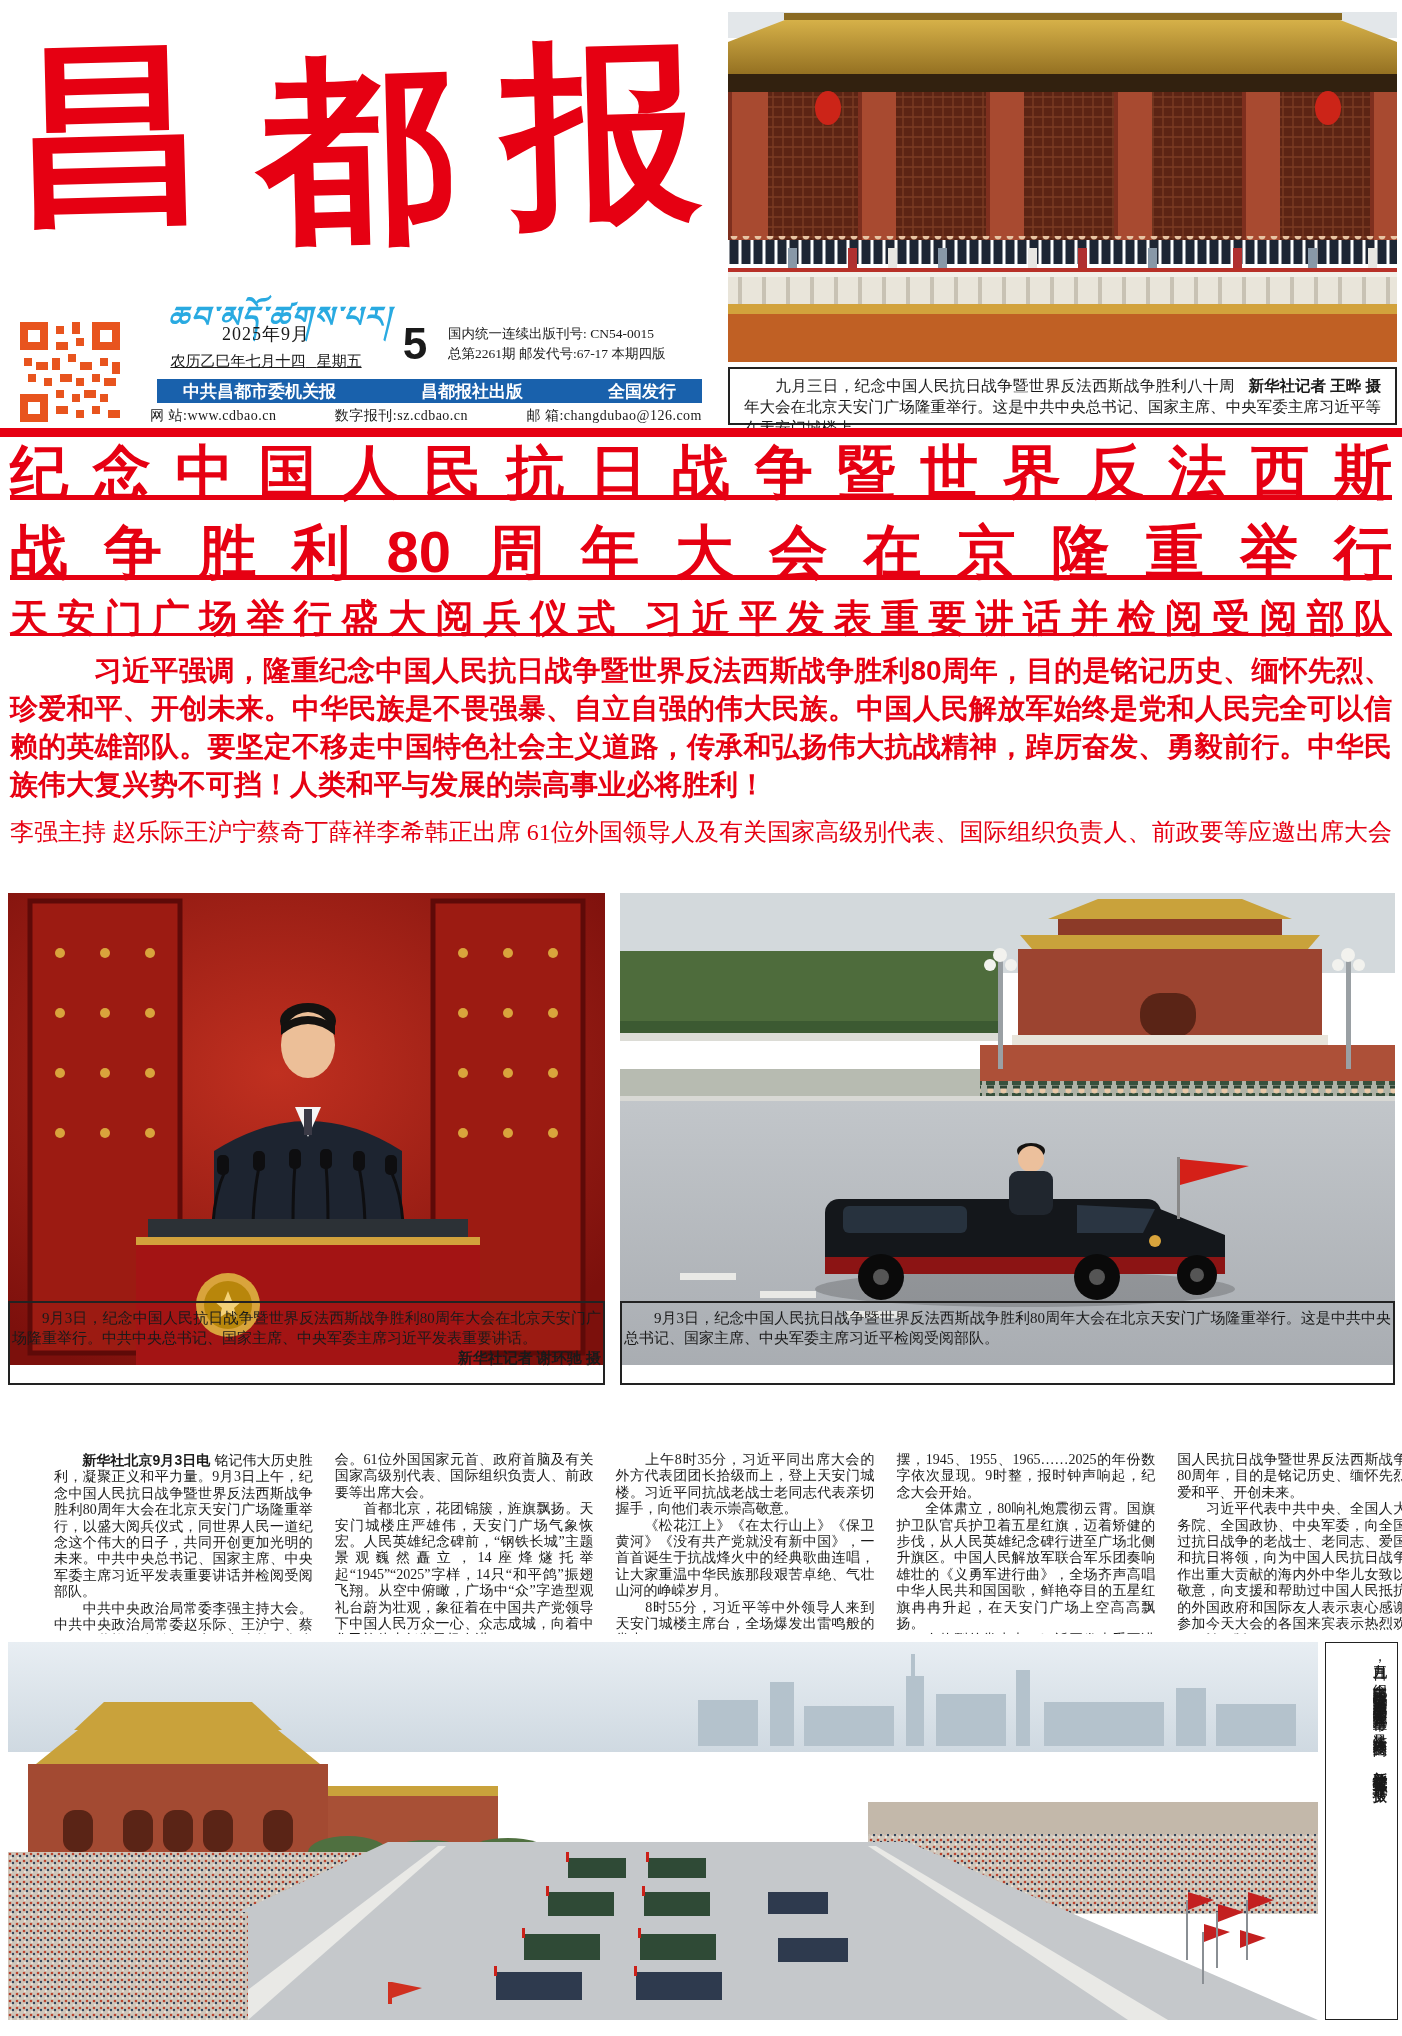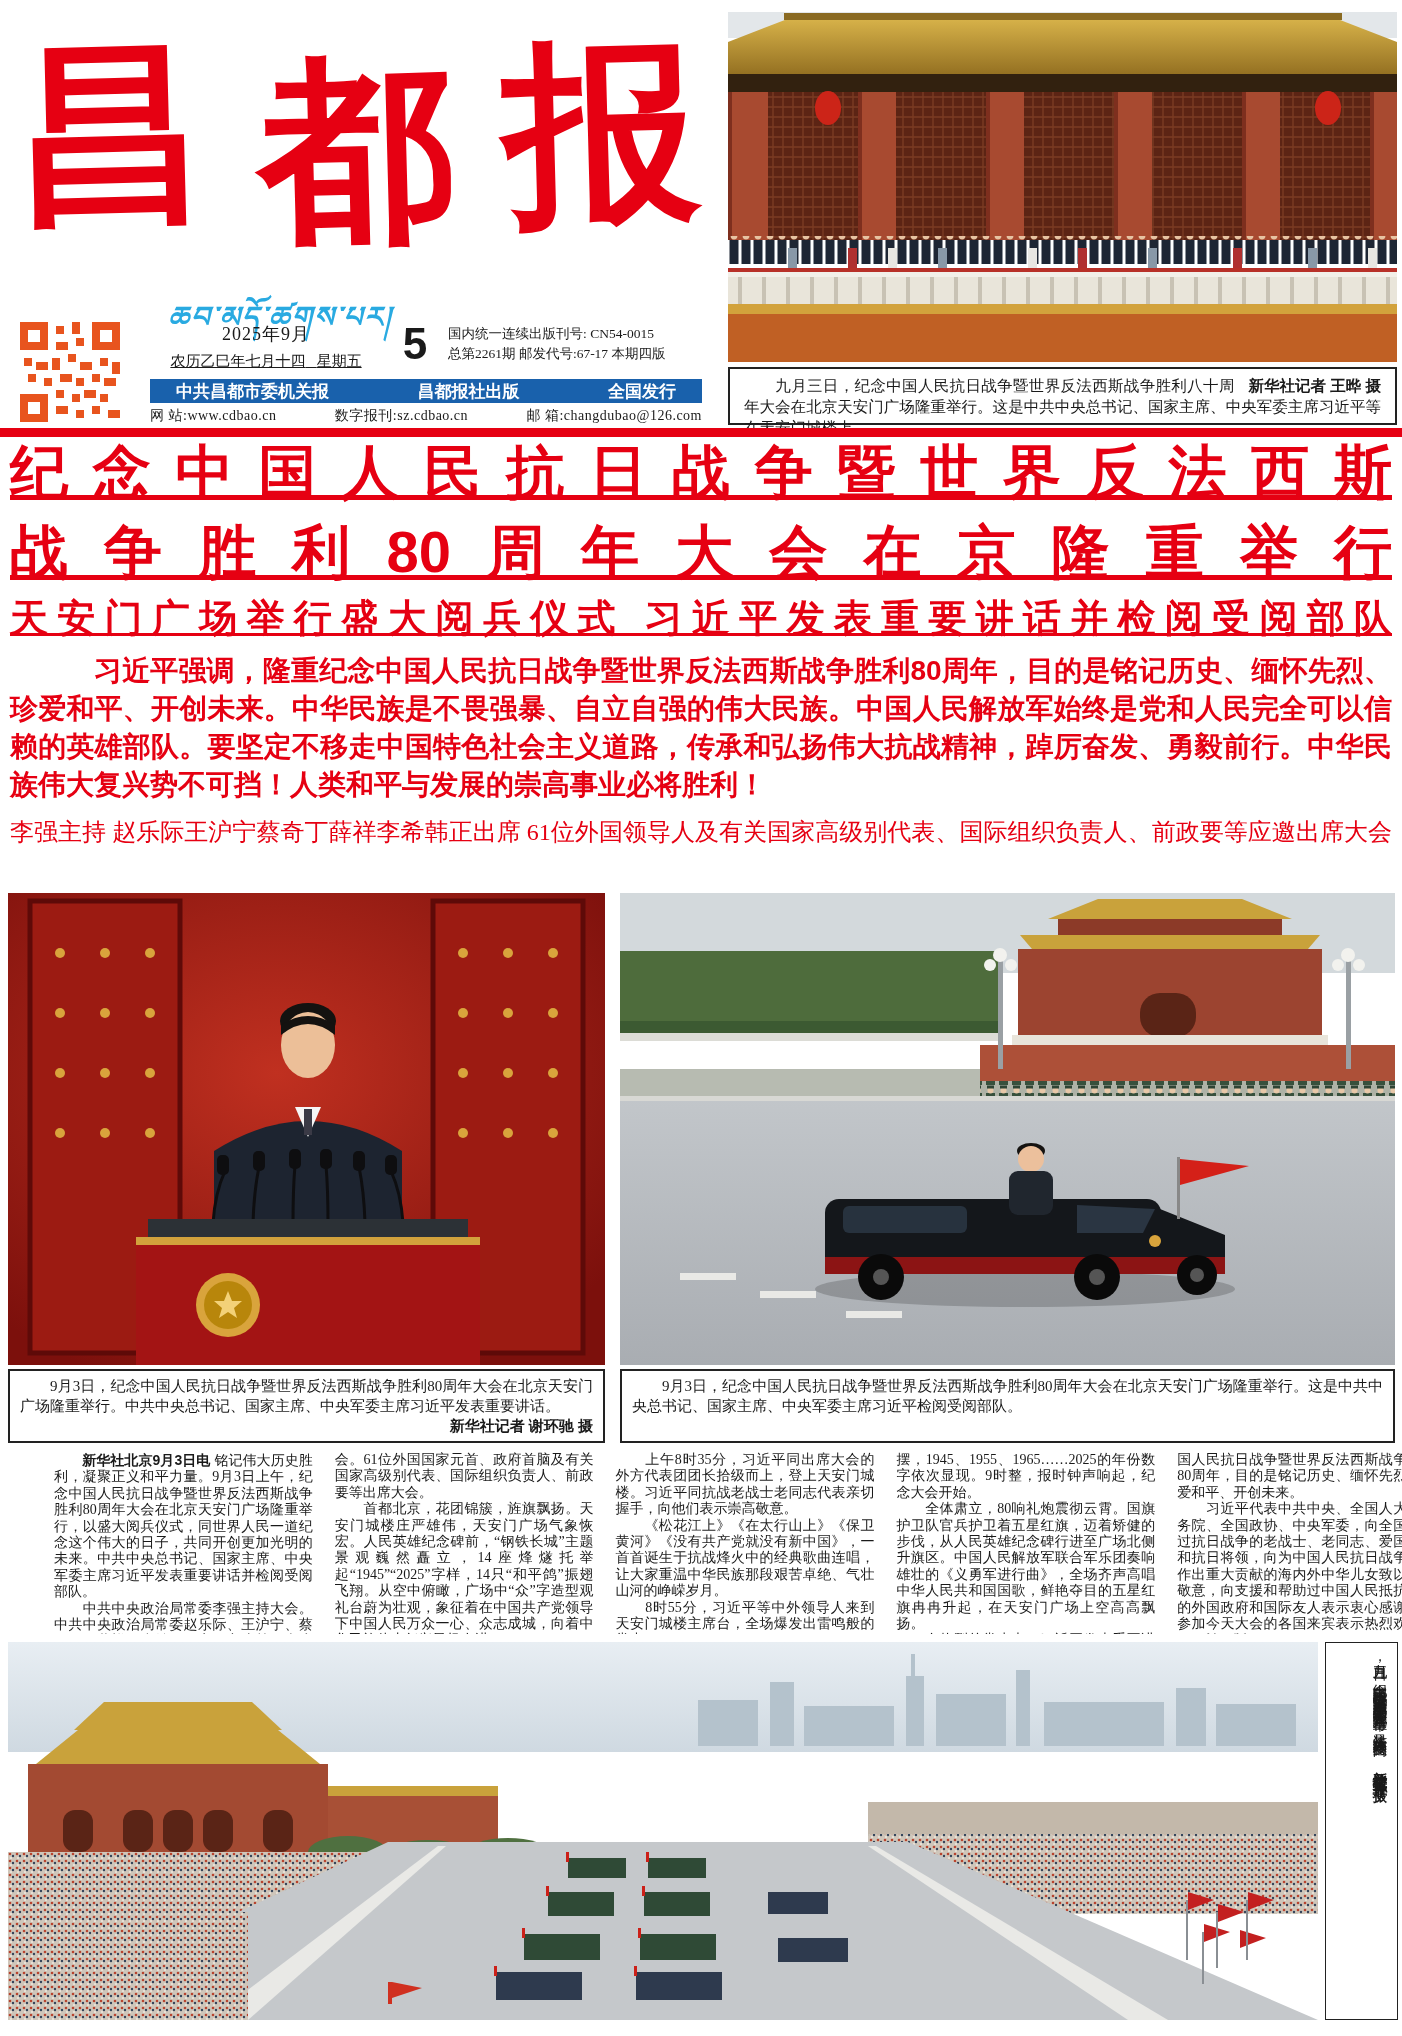--- a/index.html
+++ b/index.html
@@ -12,21 +12,21 @@
   .masthead-title span:nth-child(2){margin-top:18px;}
   .tibetan{left:168px;top:284px;width:420px;font-size:29px;font-style:italic;letter-spacing:2px;color:#29aae1;font-weight:bold;white-space:nowrap;}
   .qr{left:20px;top:322px;}
   .mh-info{left:150px;top:322px;width:552px;font-family:"Liberation Serif",serif;}
   .mh-row{display:flex;align-items:flex-start;}
   .mh-dates{width:232px;text-align:center;}
   .mh-ym{font-size:18px;letter-spacing:1px;}
   .mh-lunar{font-size:15px;margin-top:6px;white-space:nowrap;text-decoration:underline;}
   .mh-day{width:66px;text-align:center;font-family:"Liberation Sans",sans-serif;font-weight:bold;font-size:44px;line-height:1.0;}
   .mh-issue{flex:1;font-size:13.5px;line-height:1.45;padding-top:2px;white-space:nowrap;}
-  .mh-bar{margin-top:8px;background:#1961ac;color:#fff;font-family:"Liberation Sans",sans-serif;font-weight:bold;font-size:17px;height:24px;display:flex;align-items:center;justify-content:space-between;padding:0 26px;}
+  .mh-bar{margin-top:8px;background:#1961ac;color:#fff;font-family:"Liberation Sans",sans-serif;font-weight:bold;font-size:17px;height:24px;display:flex;align-items:center;justify-content:space-between;padding:0 26px;margin-left:7px;}
   .mh-contact{margin-top:4px;display:flex;justify-content:space-between;font-size:14px;letter-spacing:0.5px;}
 
   
   .top-photo{left:728px;top:12px;width:669px;height:350px;}
   .top-cap{left:728px;top:367px;width:669px;height:58px;border:2px solid #222;box-sizing:border-box;padding:6px 14px;font-size:15.5px;line-height:21px;text-align:justify;}
   .top-cap .ind{display:inline-block;width:2em;}
   .credit{font-family:"Liberation Sans",sans-serif;font-weight:bold;}
   .top-cap .credit{float:right;margin-left:14px;}
 
   
@@ -34,21 +34,21 @@
   .hl{left:10px;width:1382px;color:#e60012;font-family:"Liberation Sans","DejaVu Sans",sans-serif;font-weight:bold;text-align:justify;text-align-last:justify;text-decoration:underline;}
   .hl1{top:440px;font-size:58px;line-height:1.1;}
   .hl2{top:520px;font-size:58px;line-height:1.1;}
   .subhead{top:596px;font-size:38px;line-height:1.2;}
   .summary{left:10px;top:652px;width:1382px;color:#e60012;font-family:"Liberation Sans","DejaVu Sans",sans-serif;font-weight:bold;font-size:28px;line-height:38px;text-align:justify;text-indent:3em;}
   .byline{left:10px;top:818px;width:1382px;color:#e60012;font-family:"Liberation Serif",serif;font-size:24px;line-height:1.2;text-align:justify;text-align-last:justify;white-space:nowrap;}
 
   
   .photo-left{left:8px;top:893px;width:597px;height:472px;}
   .photo-right{left:620px;top:893px;width:775px;height:472px;}
-  .cap-box{top:1369px;height:74px;border:2px solid #222;box-sizing:border-box;padding:5px 10px;font-size:15px;line-height:20px;text-align:justify;}
+  .cap-box{top:1301px;height:84px;border:2px solid #222;box-sizing:border-box;padding:5px 2px;font-size:15px;line-height:20px;text-align:justify;}
   .cap-left{left:8px;width:597px;}
   .cap-right{left:620px;width:775px;}
   .cap-box .ind{display:inline-block;width:2em;}
   .cap-box .credit-line{text-align:right;font-size:15px;}
 
   
   .article{left:10px;top:1452px;width:1382px;height:182px;display:flex;gap:22px;font-size:14px;line-height:16.4px;text-align:justify;overflow:hidden;margin-left:44px;}
   .article .col{flex:1;white-space:pre-wrap;}
   .article b{font-family:"Liberation Sans",sans-serif;}
 

